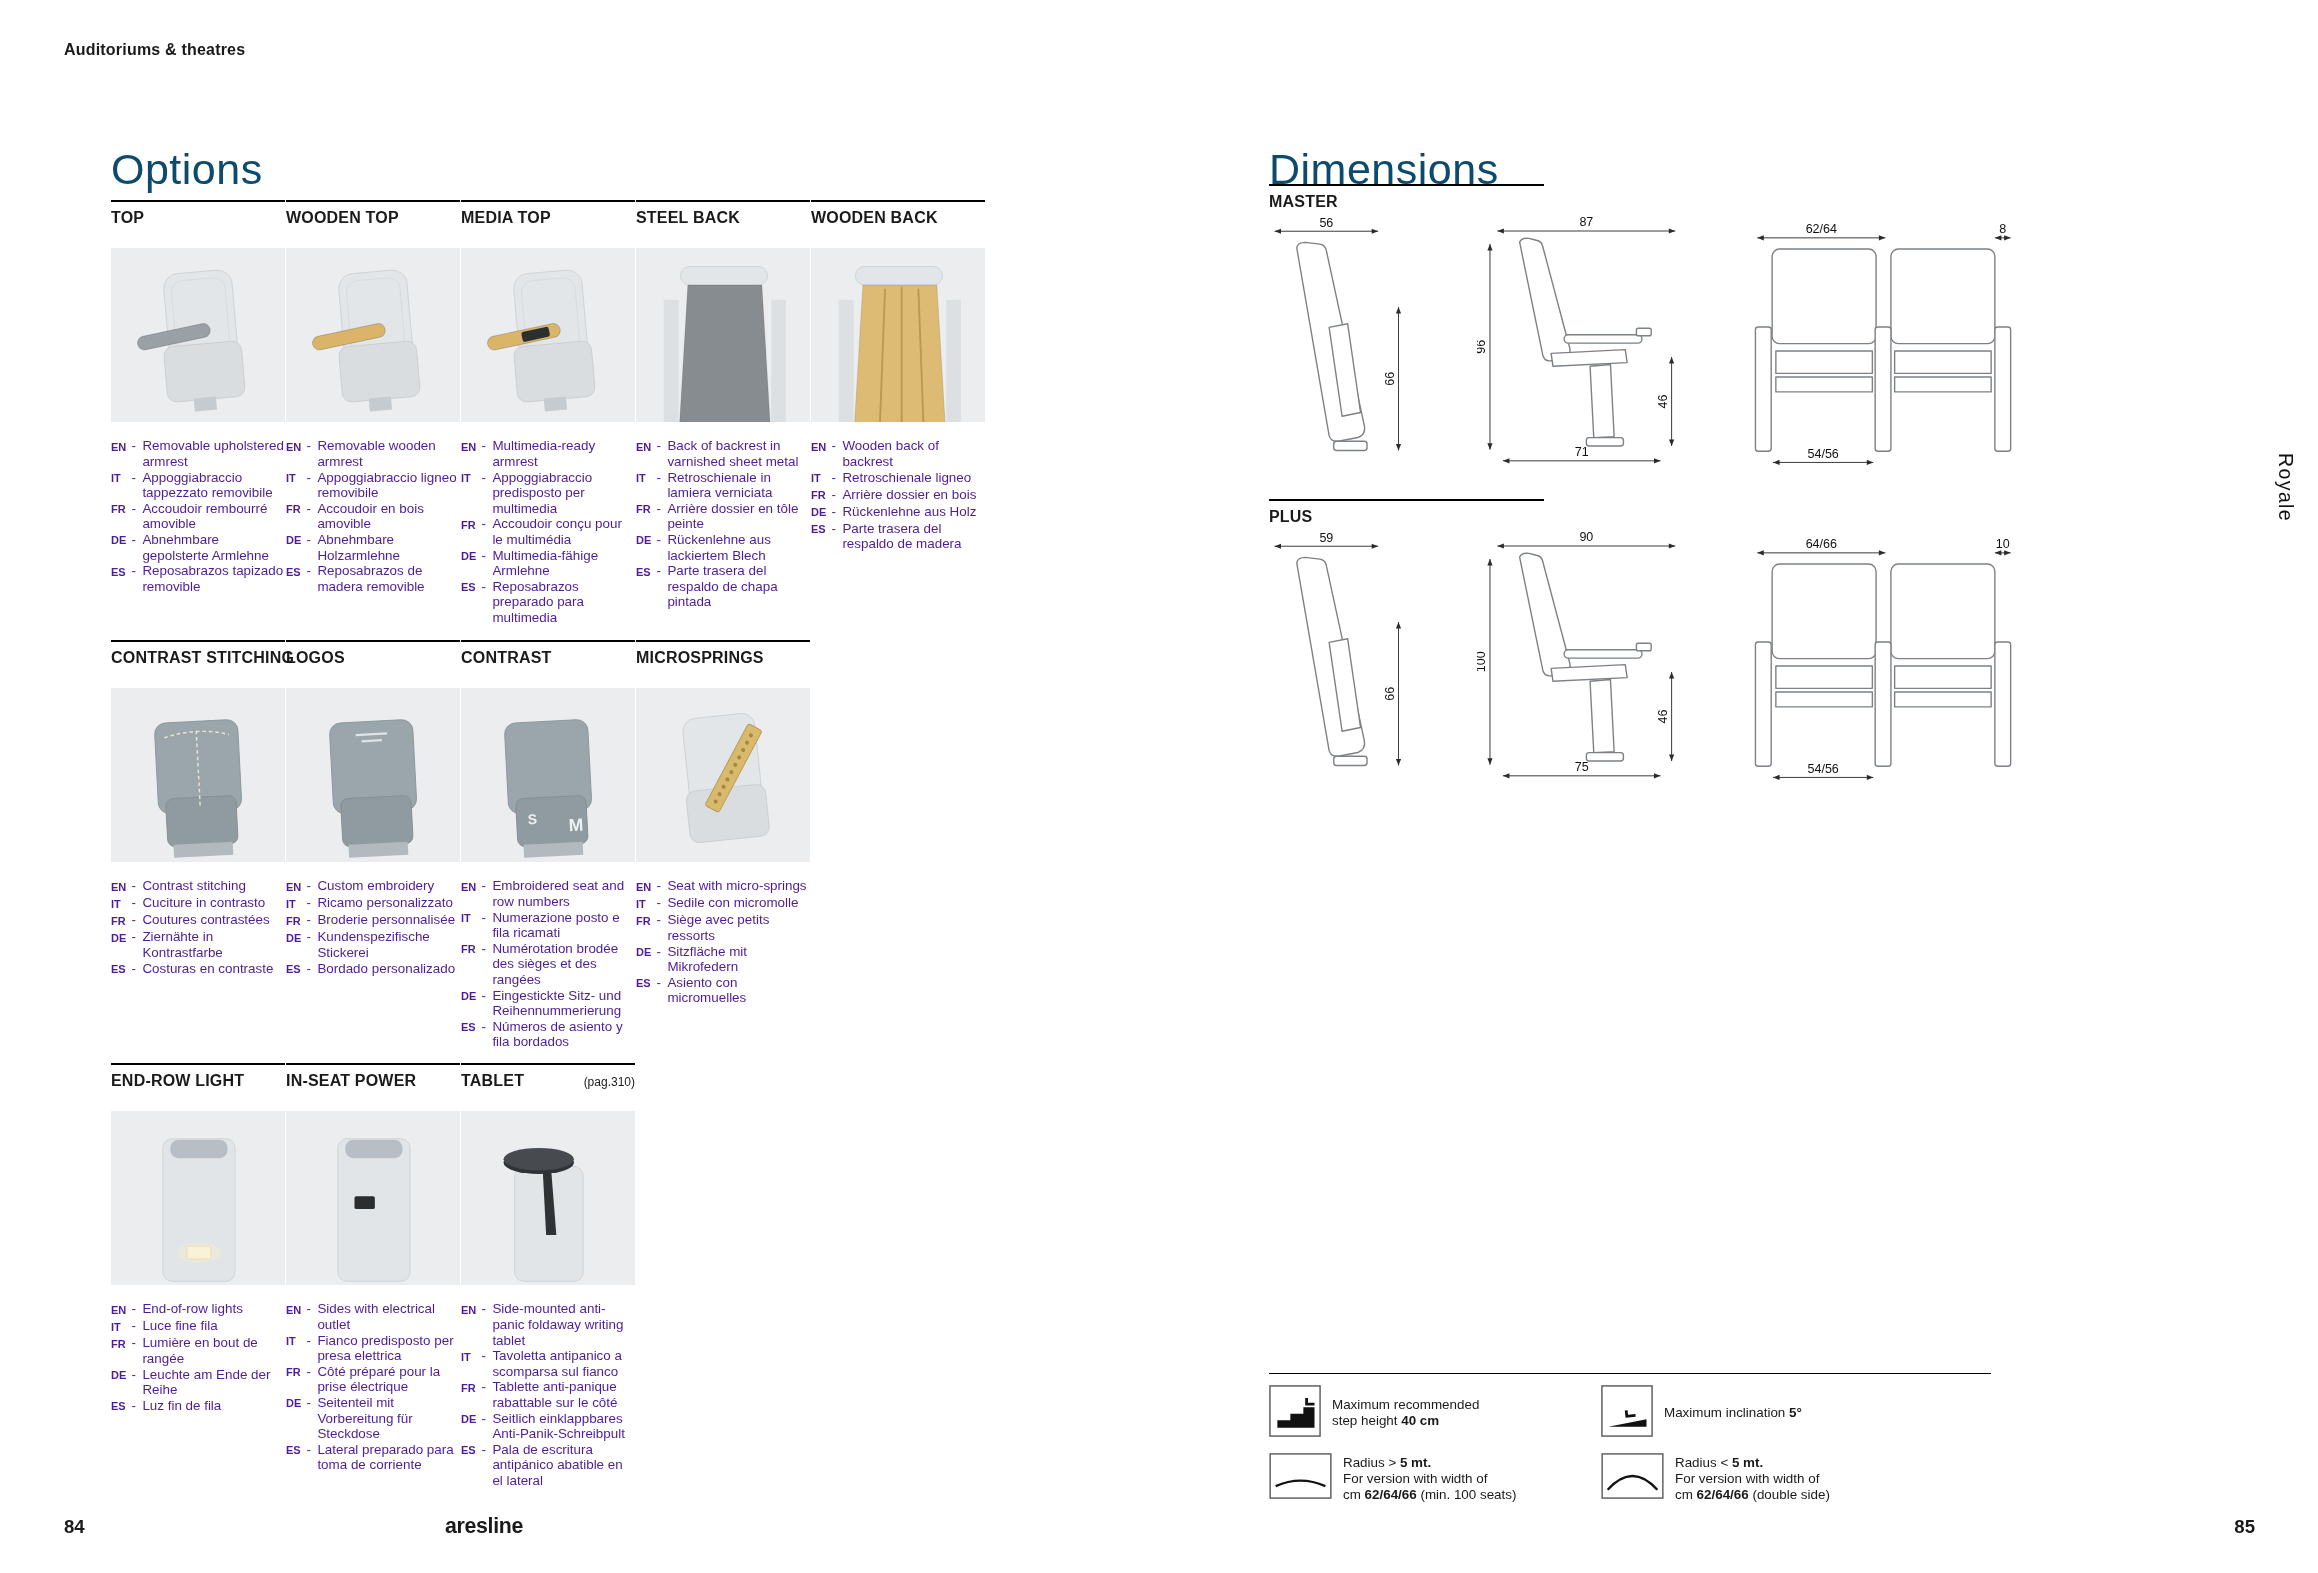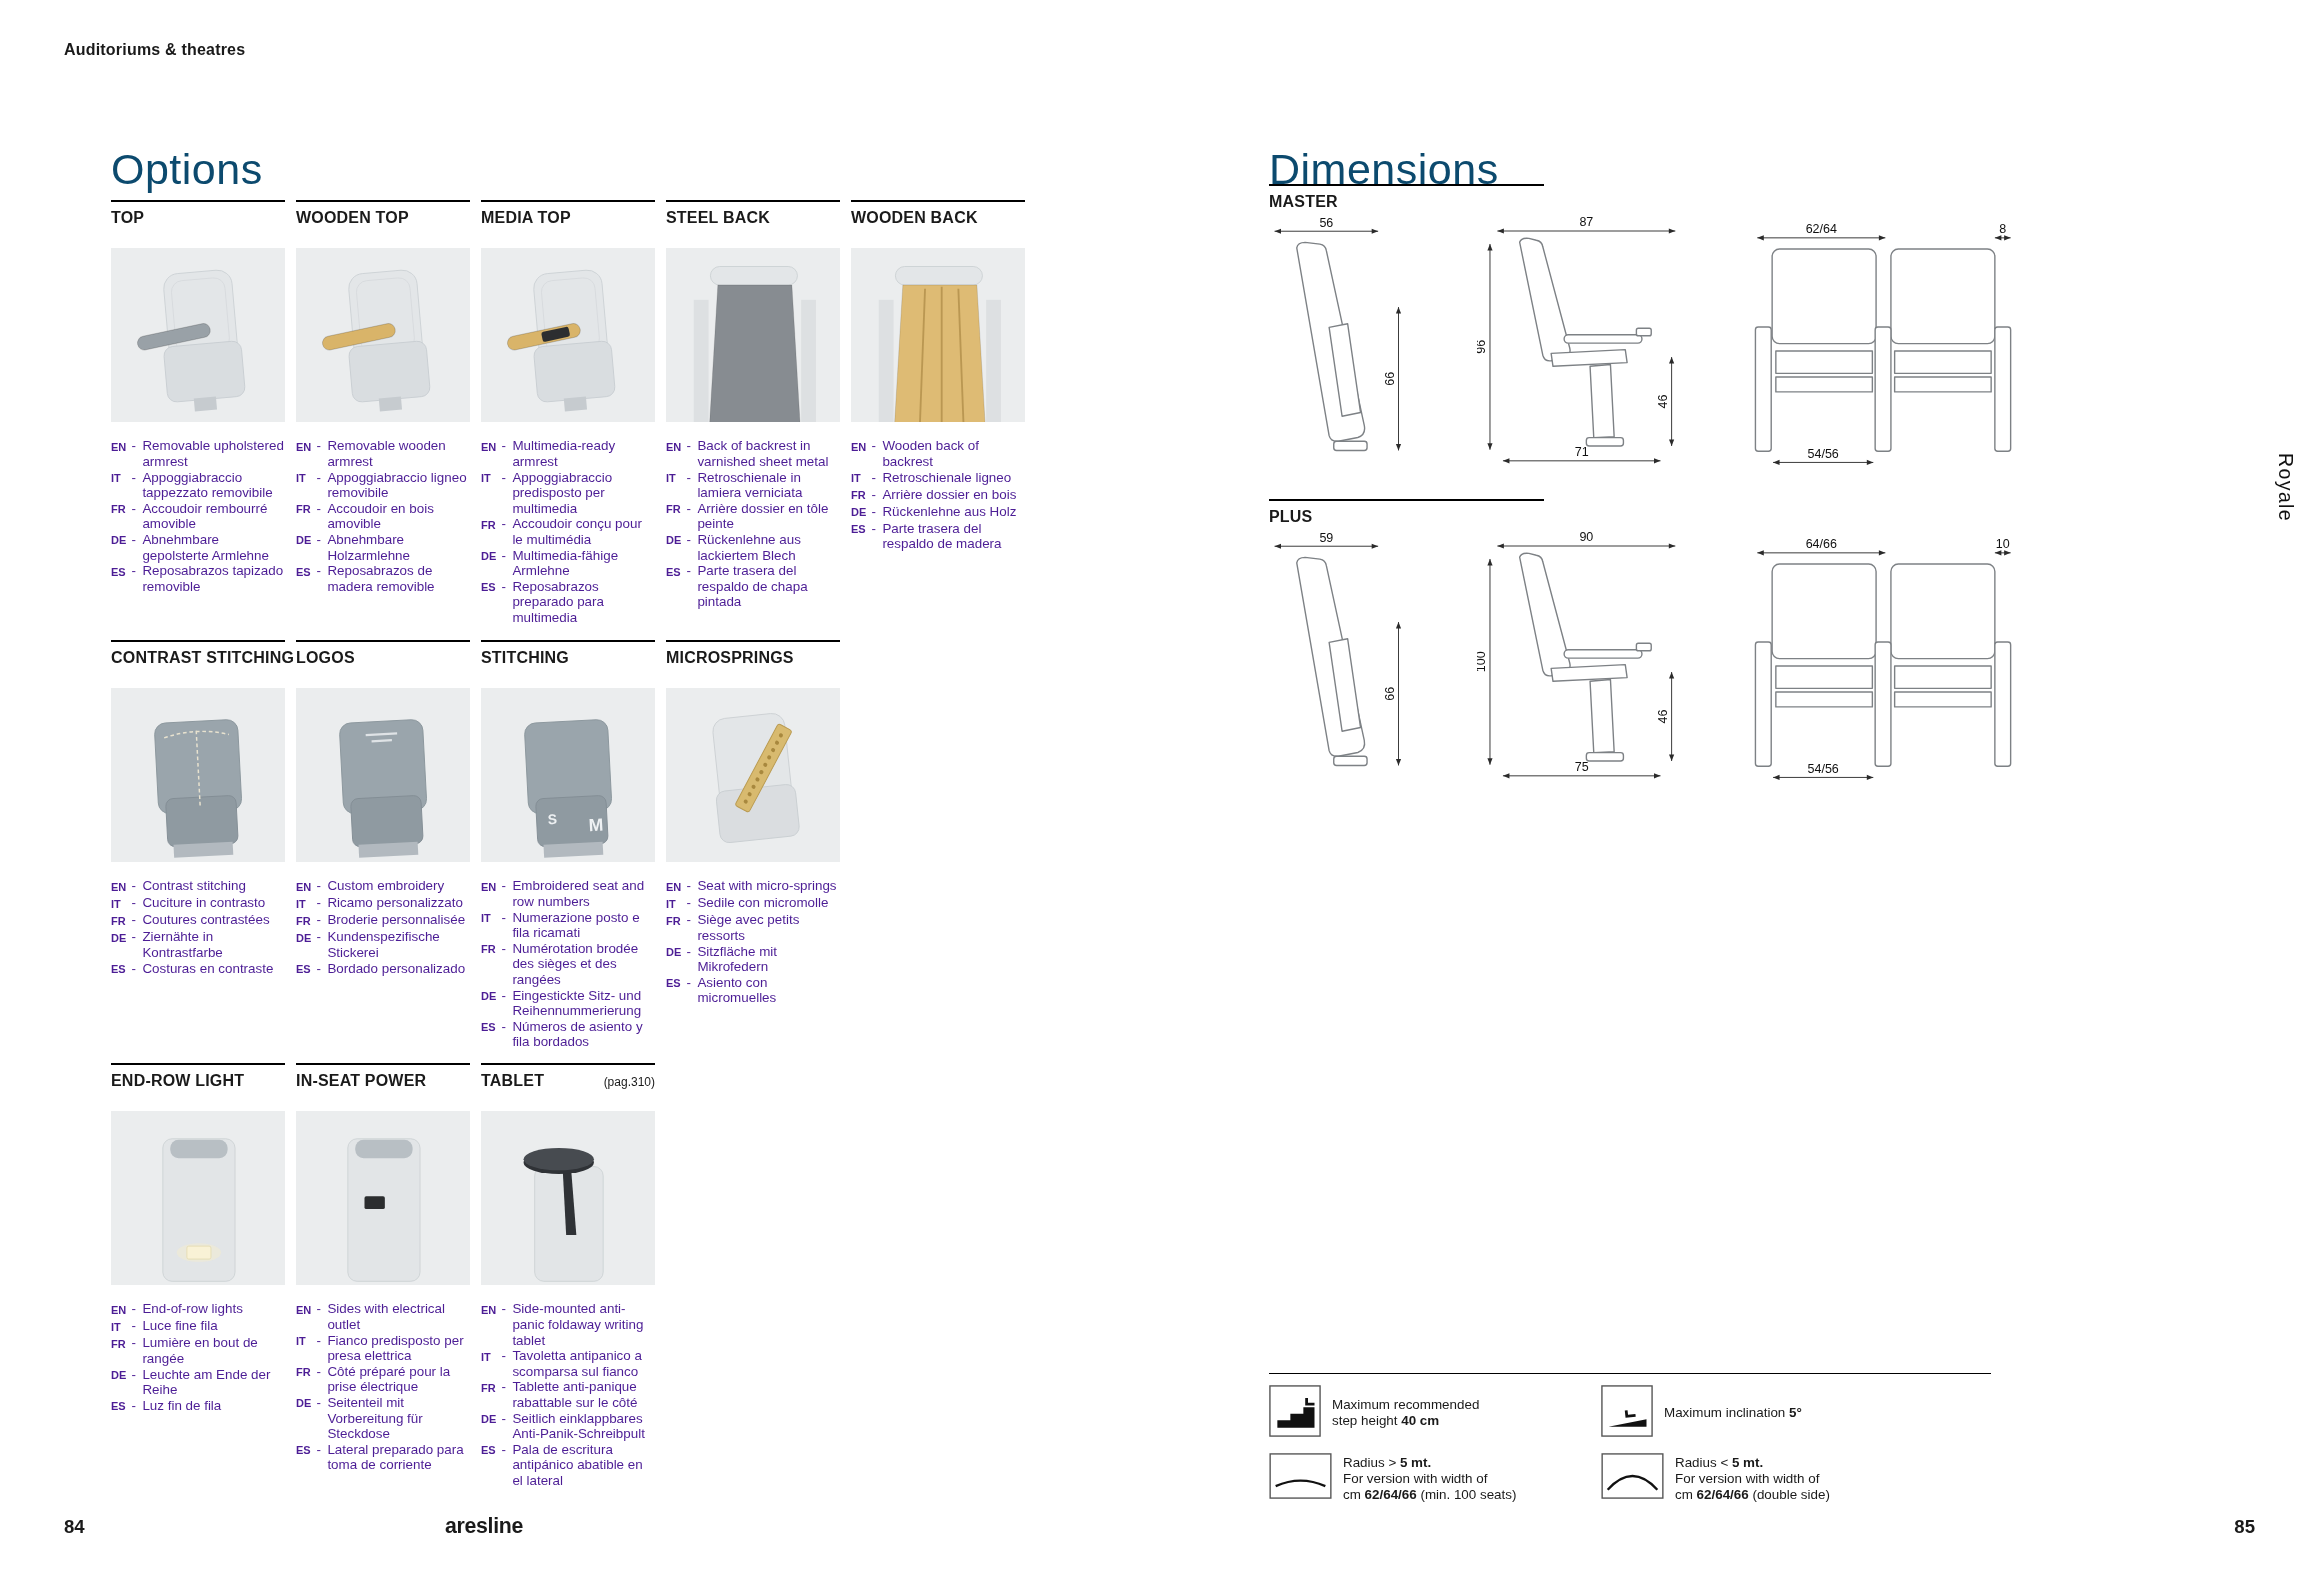--- a/index.html
+++ b/index.html
@@ -3,21 +3,21 @@
 <meta charset="utf-8">
 <style>
   html,body{margin:0;padding:0}
   body{width:2319px;height:1573px;position:relative;background:#ffffff;
        font-family:"Liberation Sans","DejaVu Sans",sans-serif;color:#1a1a1a;overflow:hidden}
   .abs{position:absolute}
   .cat{left:64px;top:41px;font-size:16px;font-weight:700;letter-spacing:0.2px}
   .h1{font-size:43px;font-weight:400;letter-spacing:0.5px;color:#0c4a6e}
   .h-opt{left:111px;top:145px}
   .h-dim{left:1269px;top:145px}
-  .opt-row{left:111px;display:flex;gap:11px}
+  .opt-row{left:111px;display:flex;gap:1px}
   .card{width:174px;flex:0 0 174px}
   .card-head{border-top:2.8px solid #000;padding-top:6.5px;height:30px;display:flex;
              justify-content:space-between;align-items:baseline}
   .card-title{font-size:16px;font-weight:700;letter-spacing:0.2px;white-space:nowrap}
   .card-note{font-size:12px;font-weight:400}
   .card-photo{margin-top:9.3px;width:174px;height:174px;overflow:hidden}
   .card-langs{margin-top:16.7px}
   .lang{display:flex;align-items:flex-start;font-size:13.4px;line-height:15.6px;color:#4c1d95}
   .lang-code{font-weight:700;font-size:11px;flex:0 0 20.4px;padding-top:1.4px}
   .lang-sep{flex:0 0 11px}
@@ -344,21 +344,21 @@
           </div>
           <div class="lang">
             <span class="lang-code">ES</span>
             <span class="lang-sep">-</span>
             <span class="lang-text">Bordado personalizado</span>
           </div>
         </div>
       </div>
       <div class="card">
         <div class="card-head">
-          <span class="card-title">STITCHING</span>
+          <span class="card-title">CONTRAST</span>
         </div>
         <div class="card-photo"><svg width="174" height="174" viewBox="0 0 188 188" aria-hidden="true">
             <rect width="188" height="188" fill="#ebedee"></rect>
             <g transform="rotate(-3 94 102)">
               <rect x="50" y="36" width="90" height="98" rx="12" fill="#9aa5ac" stroke="#8a959c"></rect>
               <rect x="58" y="118" width="76" height="52" rx="8" fill="#8f9aa1" stroke="#828d94"></rect>
               <rect x="64" y="168" width="64" height="14" fill="#b2b9bf"></rect>
               <text x="70" y="146" font-size="15" font-weight="bold" fill="#eef1f3">S</text>
               <text x="114" y="156" font-size="19" font-weight="bold" fill="#eef1f3">M</text>
             </g>

